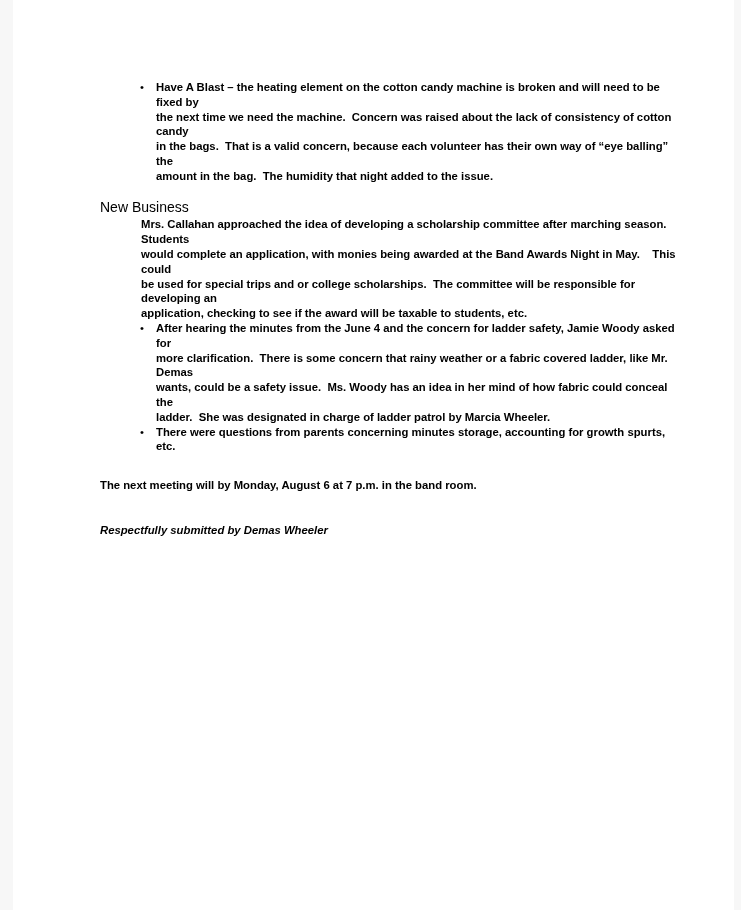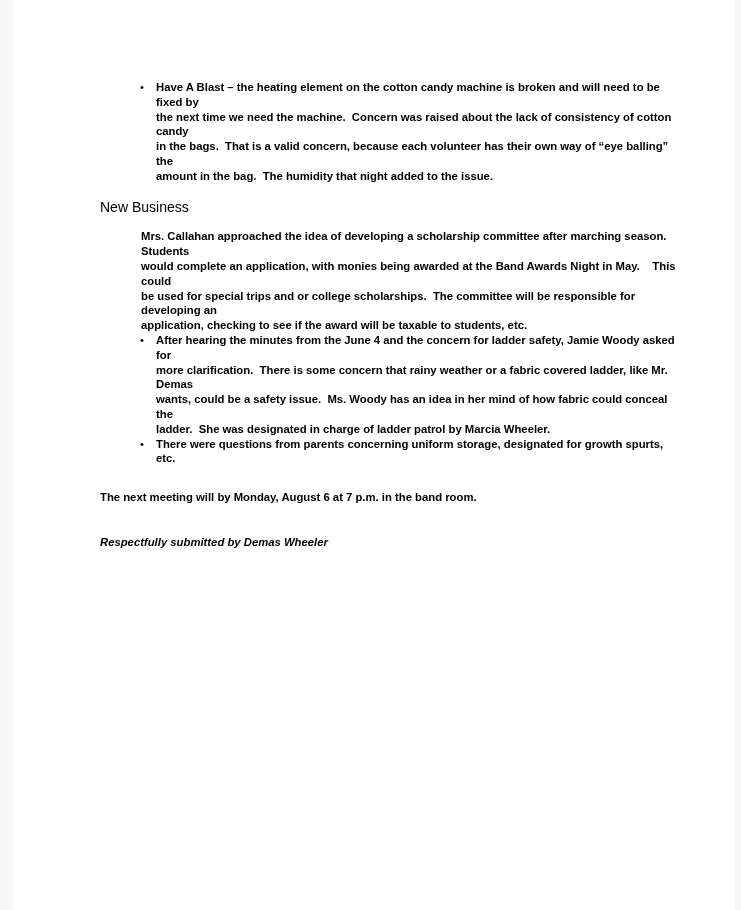--- a/index.html
+++ b/index.html
@@ -47,21 +47,21 @@
   }
   .heading {
     margin: 0;
     font-weight: normal;
     font-size: 14px;
     line-height: 14.8px;
   }
   .indent-para {
     margin-left: 41px;
   }
-  .mt-blank   { margin-top: 15px; }
+  .mt-blank   { margin-top: 3px; }
   .mt-heading { margin-top: 16px; }
   .mt-close   { margin-top: 24px; }
   .mt-sig     { margin-top: 30px; }
   .signature {
     font-style: italic;
   }
 </style>
 </head>
 <body>
 
@@ -89,21 +89,21 @@
       <div class="bullet-item">
         <span class="bullet-marker">•</span>
         <div class="doc-text">After hearing the minutes from the June 4 and the concern for ladder safety, Jamie Woody asked for
 more clarification.  There is some concern that rainy weather or a fabric covered ladder, like Mr. Demas
 wants, could be a safety issue.  Ms. Woody has an idea in her mind of how fabric could conceal the
 ladder.  She was designated in charge of ladder patrol by Marcia Wheeler.</div>
       </div>
 
       <div class="bullet-item">
         <span class="bullet-marker">•</span>
-        <div class="doc-text">There were questions from parents concerning uniform storage, designated for growth spurts, etc.</div>
+        <div class="doc-text">There were questions from parents concerning minutes storage, accounting for growth spurts, etc.</div>
       </div>
 
       <div class="doc-text mt-close">The next meeting will by Monday, August 6 at 7 p.m. in the band room.</div>
 
 
       <div class="doc-text signature mt-sig">Respectfully submitted by Demas Wheeler</div>
 
     </div>
   </div>
 </div>

